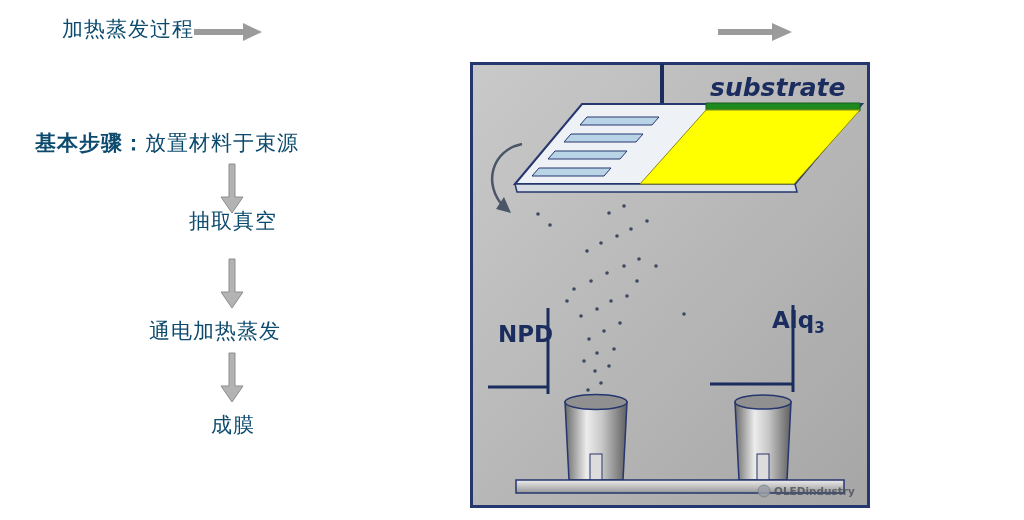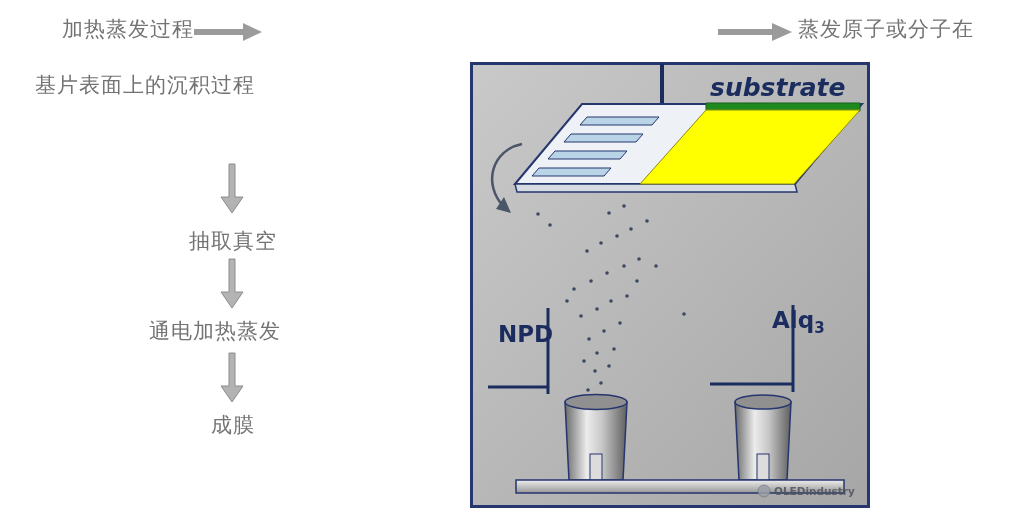--- a/index.html
+++ b/index.html
@@ -1,18 +1,18 @@
 <!DOCTYPE html>
 <html><head>
 <meta charset="utf-8">
 <style>
   html,body{margin:0;padding:0;background:#ffffff;}
   .canvas{
     position:relative;width:1024px;height:520px;background:#ffffff;
-    font-family:"Liberation Serif","DejaVu Serif",serif;color:#737373;overflow:hidden;
+    font-family:"Liberation Serif","DejaVu Serif",serif;color:#0c4a6e;overflow:hidden;
   }
   .zh{position:absolute;font-size:21px;letter-spacing:1px;white-space:nowrap;line-height:1.25;}
   .bold{font-weight:bold;}
   .abs{position:absolute;}
   svg text{font-family:"DejaVu Sans","Liberation Sans",sans-serif;}
 </style>
 </head>
 <body>
 
 <div class="canvas">
@@ -21,28 +21,29 @@
 
   <svg class="abs" style="left:194px;top:22px" width="70" height="20">
     <polygon points="0,7 49,7 49,1 68,10 49,19 49,13 0,13" fill="#9b9b9b"></polygon>
   </svg>
 
 
   <svg class="abs" style="left:718px;top:22px" width="76" height="20">
     <polygon points="0,7 54,7 54,1 74,10 54,19 54,13 0,13" fill="#9b9b9b"></polygon>
   </svg>
 
-  <span class="zh" style="left:798px;top:16px">蒸发原子或分子在</span>
-  <span class="zh" style="left:35px;top:72px">基片表面上的沉积过程</span>
 
+  <div class="zh" style="left:35px;top:130px">
+    <span class="bold">基本步骤：</span><span>放置材料于束源</span>
+  </div>
 
   <svg class="abs" style="left:219px;top:163px" width="26" height="52">
     <polygon points="10,1 16,1 16,34 24,34 13,50 2,34 10,34" fill="#b3b3b3" stroke="#8d8d8d" stroke-width="1"></polygon>
   </svg>
-  <span class="zh" style="left:189px;top:228px">抽取真空</span>
+  <span class="zh" style="left:189px;top:208px">抽取真空</span>
 
   <svg class="abs" style="left:219px;top:258px" width="26" height="52">
     <polygon points="10,1 16,1 16,34 24,34 13,50 2,34 10,34" fill="#b3b3b3" stroke="#8d8d8d" stroke-width="1"></polygon>
   </svg>
   <span class="zh" style="left:149px;top:318px">通电加热蒸发</span>
 
   <svg class="abs" style="left:219px;top:352px" width="26" height="52">
     <polygon points="10,1 16,1 16,34 24,34 13,50 2,34 10,34" fill="#b3b3b3" stroke="#8d8d8d" stroke-width="1"></polygon>
   </svg>
   <span class="zh" style="left:211px;top:412px">成膜</span>

